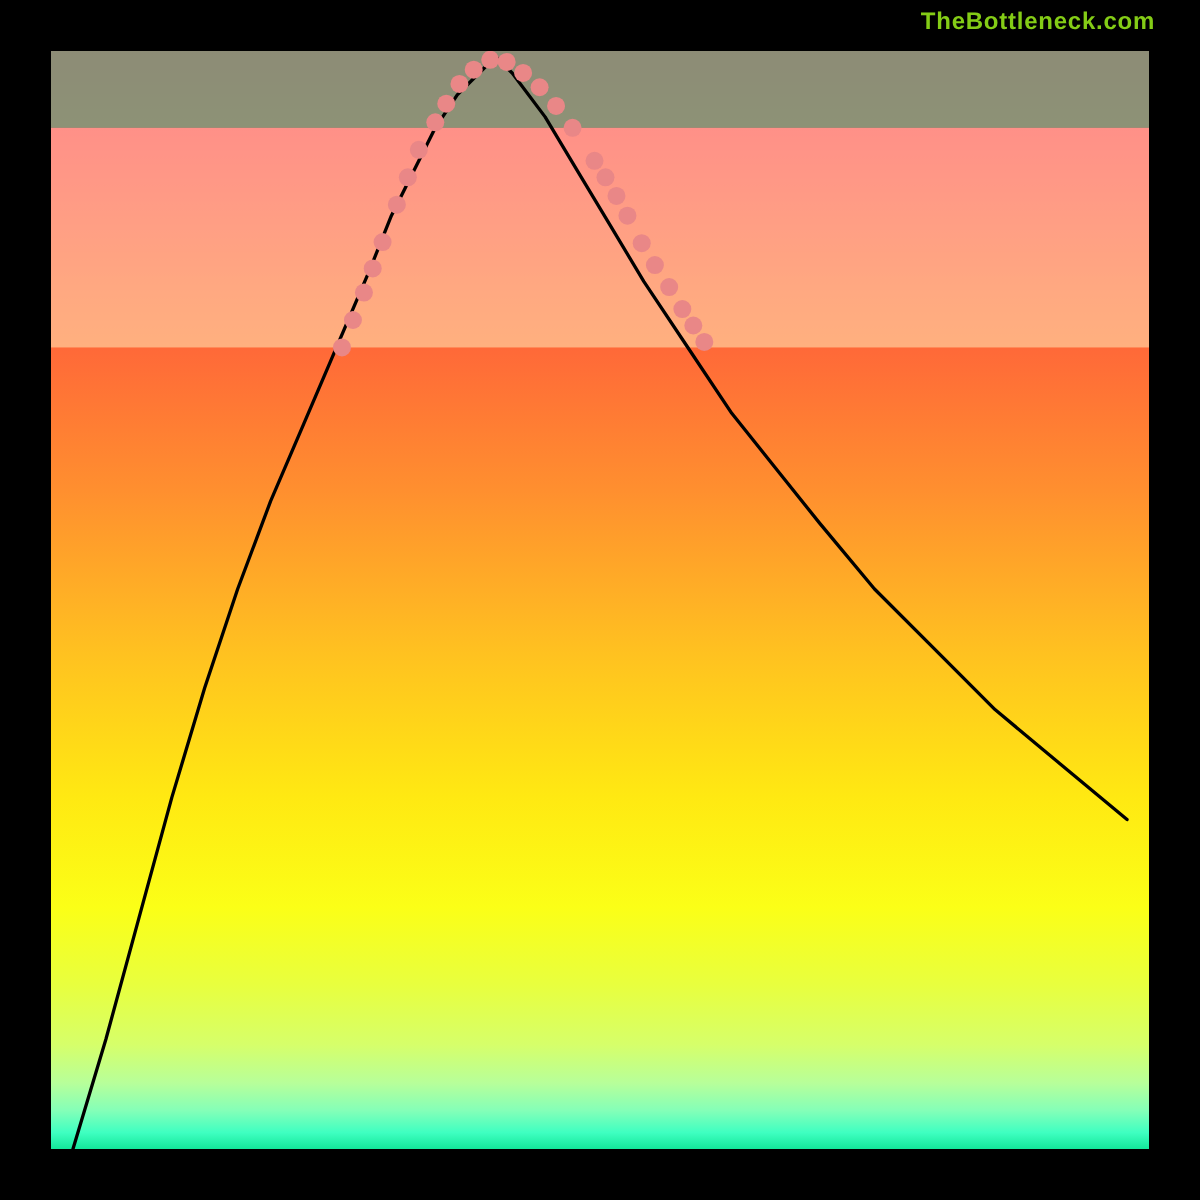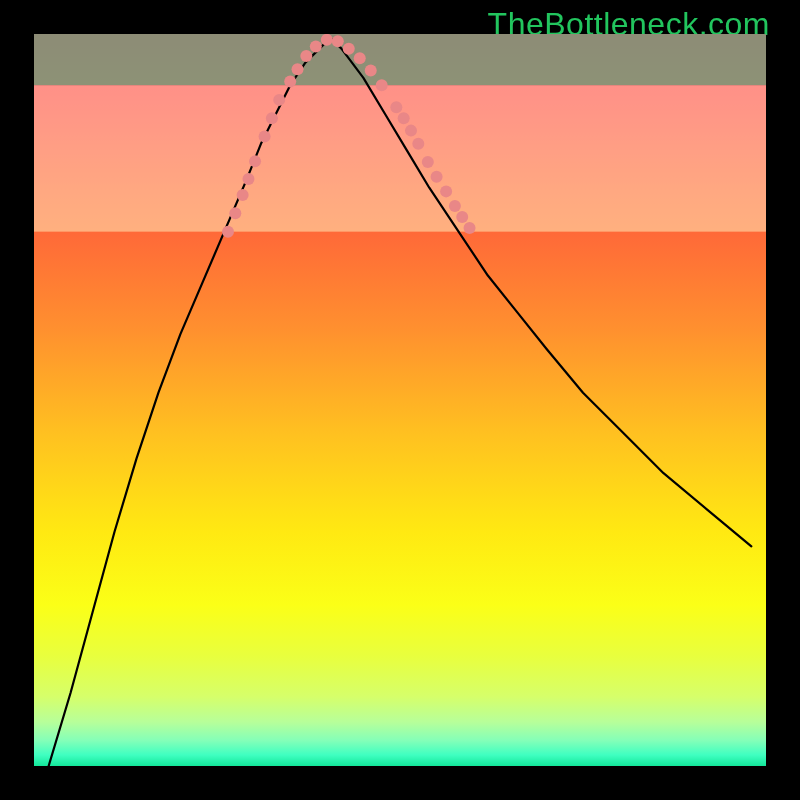--- a/index.html
+++ b/index.html
@@ -24,23 +24,23 @@
     top: 34px;
     left: 34px;
     width: 732px;
     height: 732px;
     overflow: hidden;
   }
   .watermark {
     position: absolute;
     top: 6px;
     right: 30px;
-    color: #22c55e;
-    font-size: 32px;
-    font-weight: 400;
+    color: #84cc16;
+    font-size: 16px;
+    font-weight: 700;
     letter-spacing: 0.5px;
   }
   svg {
     display: block;
   }
 </style>
 </head>
 <body>
 
 <div class="frame">

